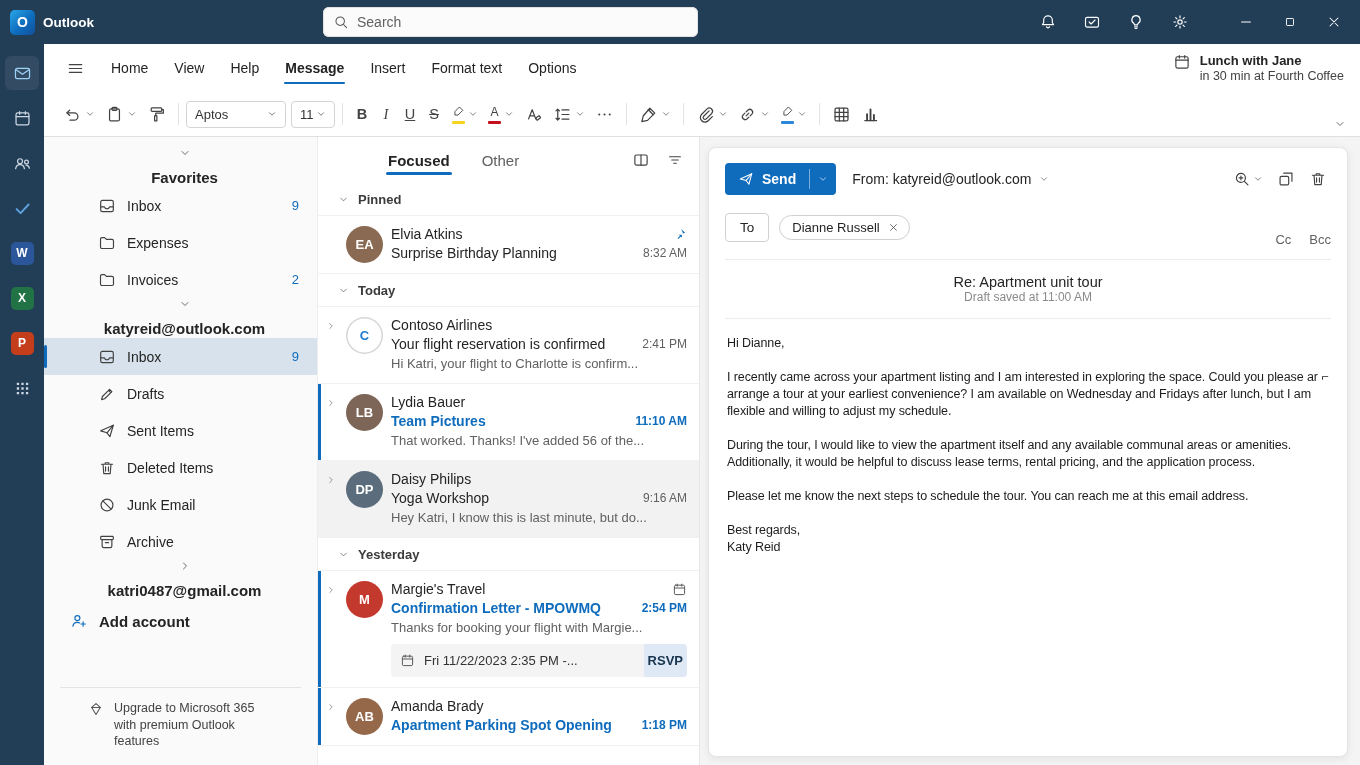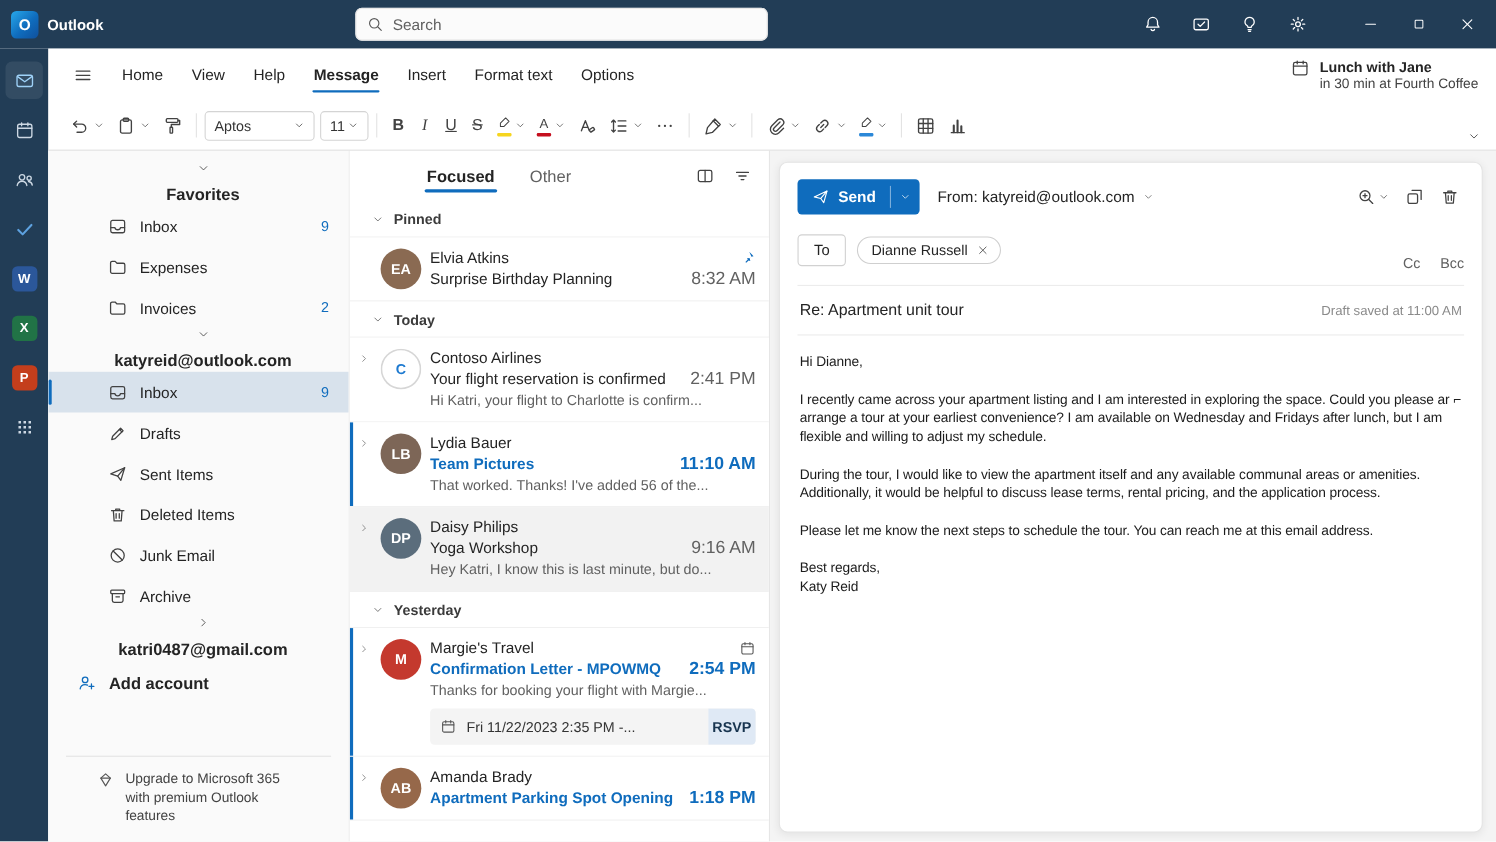--- a/index.html
+++ b/index.html
@@ -102,21 +102,21 @@
   .msg.sel { background:#f2f2f2; }
   .exp { width:14px; flex:none; display:flex; justify-content:center; align-items:flex-start; padding-top:5px; background:none; border:0; color:#666; }
   .av { width:37px; height:37px; border-radius:50%; flex:none; display:flex; align-items:center; justify-content:center;
         font-size:13px; font-weight:700; color:#fff; margin-top:1px; }
   .av.bordered { box-shadow:inset 0 0 0 1.5px #d6d6d6; }
   .mbody { flex:1; min-width:0; }
   .mr1 { display:flex; align-items:center; justify-content:space-between; font-size:14px; line-height:19px; color:var(--txt); }
   .mname { overflow:hidden; text-overflow:ellipsis; white-space:nowrap; }
   .mr2 { display:flex; justify-content:space-between; font-size:14px; line-height:19px; }
   .msub { overflow:hidden; text-overflow:ellipsis; white-space:nowrap; color:var(--txt); }
-  .mtime { flex:none; margin-left:8px; font-size:16px; color:var(--txt2); }
+  .mtime { flex:none; margin-left:8px; font-size:12px; color:var(--txt2); }
   .msg.unread .msub { color:var(--accent); font-weight:600; }
   .msg.unread .mtime { color:var(--accent); font-weight:600; }
   .mprev { font-size:13px; line-height:19px; color:var(--txt2); white-space:nowrap; overflow:hidden; text-overflow:ellipsis; }
   .rsvp { display:flex; align-items:center; gap:9px; margin-top:7px; height:33px; background:#f4f4f4; border-radius:4px;
           padding-left:9px; overflow:hidden; font-size:13px; color:#333; }
   .rsvp .ic { color:#555; }
   .rsvpdate { white-space:nowrap; overflow:hidden; text-overflow:ellipsis; }
   .rsvpbtn { margin-left:auto; height:100%; padding:0 4px; border:0; background:#dfe9f5; color:#17344f; font-weight:600; font-size:13px; flex:none; }
 
   
@@ -134,21 +134,21 @@
   .sendicons { margin-left:auto; display:flex; align-items:center; gap:6px; }
   .sicon { display:flex; align-items:center; gap:2px; background:none; border:0; color:#424242; padding:4px; }
   .torow { display:flex; align-items:center; gap:10px; margin:8px 0 12px; }
   .tobtn { border:1px solid #d1d1d1; border-radius:4px; background:#fff; font-size:13.5px; color:var(--txt); padding:6px 14px; }
   .pill { display:flex; align-items:center; gap:7px; border:1px solid #cfcfcf; border-radius:16px; padding:4px 9px 4px 12px;
           font-size:13px; color:var(--txt); background:#fff; }
   .pillx { display:inline-flex; width:13px; height:13px; color:#555; cursor:pointer; }
   .ccbcc { margin-left:auto; display:flex; gap:18px; }
   .ccbcc button { background:none; border:0; color:var(--txt2); font-size:13px;margin-top:24px; }
   .hdiv { height:1px; background:#ececec; flex:none; }
-  .subjrow { display:flex; align-items:center; justify-content:space-between; padding:14px 2px; }
+  .subjrow { display:flex; align-items:center; justify-content:space-between; padding:14px 2px;flex-direction:column; }
   .subj { font-size:14.5px; color:var(--txt); }
   .draft { font-size:12px; color:#8a8a8a; }
   .bodyarea { flex:1; padding:16px 2px; font-size:12.5px; line-height:17px; letter-spacing:-0.1px; color:#1c1c1c; overflow:hidden; cursor:text; }
   .bodyarea p { margin:0 0 17px; white-space:nowrap; overflow:hidden; }
 </style>
 </head>
 <body>
 
 <div class="app">
 

